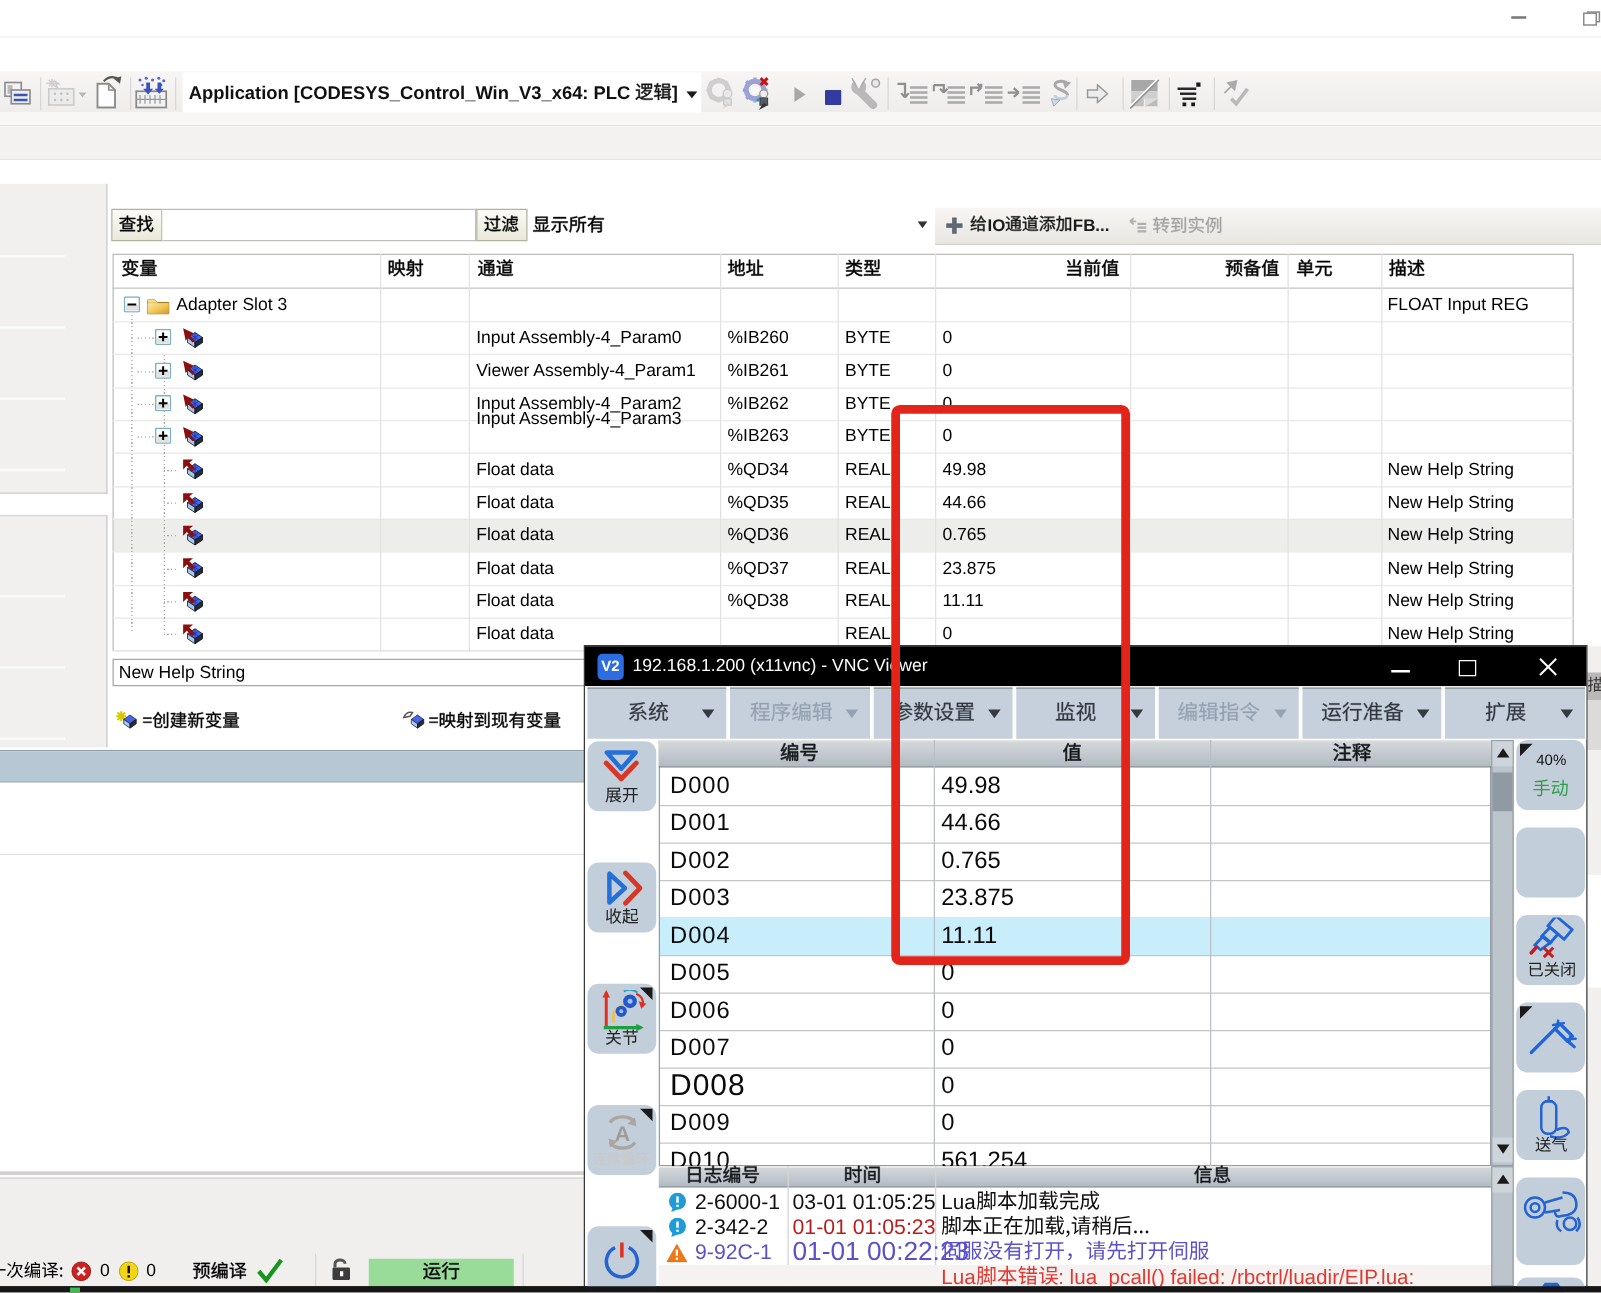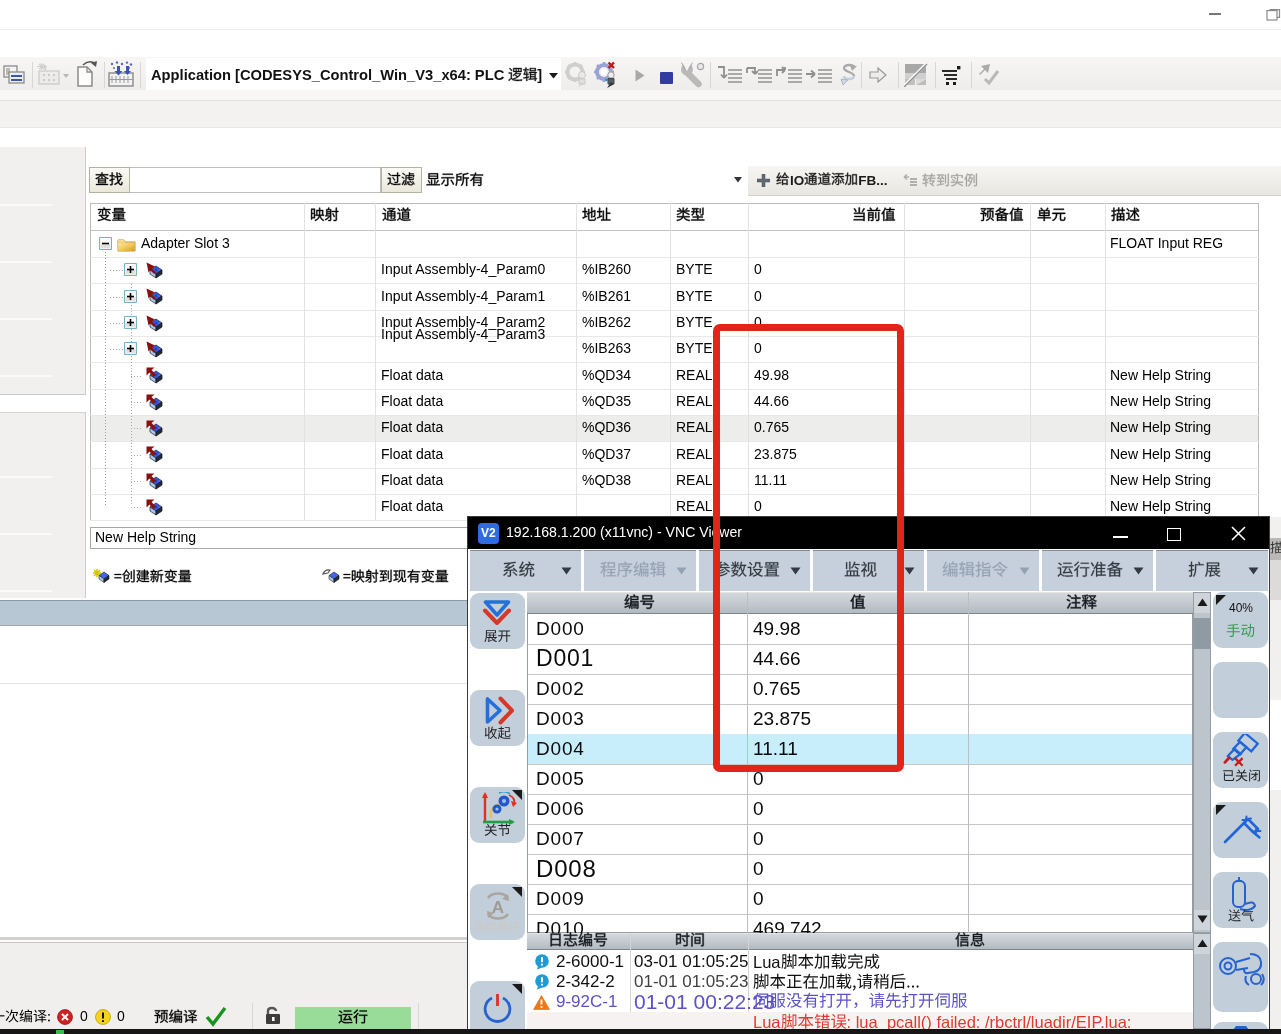--- a/index.html
+++ b/index.html
@@ -392,21 +392,21 @@
   </svg>
 <svg style="position:absolute;left:145px;top:287.325px" width="18" height="18" viewBox="0 0 18 18">
     <g transform="translate(5,5)">
       <path d="M6 0 L12 4 L6 8 L0 4 Z" fill="#4466ee" stroke="#222" stroke-width="0.7"></path>
       <path d="M0 4 L6 8 L6 12 L0 8 Z" fill="#a8c8f0" stroke="#222" stroke-width="0.7"></path>
       <path d="M12 4 L6 8 L6 12 L12 8 Z" fill="#222c38" stroke="#111" stroke-width="0.7"></path>
       <path d="M3 2 L9 6 M6 0 L6 8 M9 2 L3 6" stroke="#1133aa" stroke-width="0.6"></path>
     </g>
     <path d="M1.5 1.5 L10 5.5 L7 7.5 L11 11.5 L9 13 L5.5 9 L3.5 11.5 Z" fill="#8c0f0f"></path>
   </svg>
-<div style="position:absolute;top:287.6px;font-size:14px;color:#000;font-weight:400;font-family:Liberation Sans,sans-serif;line-height:17.5px;white-space:pre;left:381px;">Input Assembly-4_Param1</div>
+<div style="position:absolute;top:287.6px;font-size:14px;color:#000;font-weight:400;font-family:Liberation Sans,sans-serif;line-height:17.5px;white-space:pre;left:381px;">Viewer Assembly-4_Param1</div>
 <div style="position:absolute;top:287.6px;font-size:14px;color:#000;font-weight:400;font-family:Liberation Sans,sans-serif;line-height:17.5px;white-space:pre;left:582px;">%IB261</div>
 <div style="position:absolute;top:287.6px;font-size:14px;color:#000;font-weight:400;font-family:Liberation Sans,sans-serif;line-height:17.5px;white-space:pre;left:676px;">BYTE</div>
 <div style="position:absolute;top:287.6px;font-size:14px;color:#000;font-weight:400;font-family:Liberation Sans,sans-serif;line-height:17.5px;white-space:pre;left:754px;">0</div>
 <svg style="position:absolute;left:123.5px;top:316.15500000000003px" width="13" height="13" viewBox="0 0 13 13">
     <rect x="0.5" y="0.5" width="12" height="12" fill="#fff" stroke="#7ab2c4" stroke-width="1.2" rx="1"></rect>
     <rect x="1.5" y="7" width="10" height="4.5" fill="#e2e1e0"></rect>
     <path d="M3 6.5 L10 6.5" stroke="#000" stroke-width="1.6"></path>
     <path d="M6.5 3 L6.5 10" stroke="#000" stroke-width="1.6"></path>
   </svg>
 <svg style="position:absolute;left:145px;top:313.65500000000003px" width="18" height="18" viewBox="0 0 18 18">
@@ -849,21 +849,21 @@
       <g fill="#14181c" stroke="#14181c" stroke-width="32">
         <path transform="translate(0.0,13.6) scale(0.01550,-0.01550)" d="M94 774C159 743 242 695 284 662L327 724C284 755 200 800 136 828ZM42 497C105 467 187 420 227 388L269 451C227 482 144 526 83 553ZM71 -18 134 -69C194 24 263 150 316 255L262 305C204 191 125 59 71 -18ZM548 819C582 767 617 697 631 653L704 682C689 726 651 793 616 844ZM334 649V578H597V352H372V281H597V23H302V-49H962V23H675V281H902V352H675V578H938V649Z"></path>
         <path transform="translate(15.5,13.6) scale(0.01550,-0.01550)" d="M60 666C89 621 118 560 130 521L184 543C172 581 141 641 112 685ZM381 695C364 651 332 584 308 544L359 527C385 565 414 623 440 676ZM464 788V721H509C543 653 588 593 642 542C570 497 491 462 414 440V479H284V742C340 750 392 761 435 773L395 831C311 806 163 787 41 776C49 761 57 736 60 720C109 723 162 727 215 733V479H50V414H202C162 314 94 200 32 140C44 121 62 88 69 66C120 123 174 216 215 309V-81H284V325C322 281 366 227 386 199L434 251C412 276 318 374 284 404V414H414V437C427 422 444 396 452 379C534 407 619 446 695 497C765 444 846 404 935 378C944 397 962 426 976 441C894 461 817 494 752 538C831 600 899 677 942 767L897 791L884 788ZM839 721C802 668 753 620 696 579C647 620 606 668 575 721ZM656 409V320H474V252H656V149H434V82H656V-81H731V82H951V149H731V252H909V320H731V409Z"></path>
       </g>
     </svg>
   </div>
 <div style="position:absolute;left:528.0px;top:643.5px;width:664.0px;height:1.0px;background:#c6c6c6"></div>
 <div style="position:absolute;top:617.1px;font-size:19px;color:#0a0a0a;font-weight:400;font-family:Liberation Sans,sans-serif;line-height:23.8px;white-space:pre;left:536px;letter-spacing:0.8px;">D000</div>
 <div style="position:absolute;top:617.1px;font-size:19px;color:#0a0a0a;font-weight:400;font-family:Liberation Sans,sans-serif;line-height:23.8px;white-space:pre;left:753px;">49.98</div>
 <div style="position:absolute;left:528.0px;top:673.5px;width:664.0px;height:1.0px;background:#c6c6c6"></div>
-<div style="position:absolute;top:647.1px;font-size:23px;color:#0a0a0a;font-weight:400;font-family:Liberation Sans,sans-serif;line-height:23.8px;white-space:pre;left:536px;letter-spacing:0.8px;">D001</div>
+<div style="position:absolute;top:647.1px;font-size:19px;color:#0a0a0a;font-weight:400;font-family:Liberation Sans,sans-serif;line-height:23.8px;white-space:pre;left:536px;letter-spacing:0.8px;">D001</div>
 <div style="position:absolute;top:647.1px;font-size:19px;color:#0a0a0a;font-weight:400;font-family:Liberation Sans,sans-serif;line-height:23.8px;white-space:pre;left:753px;">44.66</div>
 <div style="position:absolute;left:528.0px;top:703.5px;width:664.0px;height:1.0px;background:#c6c6c6"></div>
 <div style="position:absolute;top:677.1px;font-size:19px;color:#0a0a0a;font-weight:400;font-family:Liberation Sans,sans-serif;line-height:23.8px;white-space:pre;left:536px;letter-spacing:0.8px;">D002</div>
 <div style="position:absolute;top:677.1px;font-size:19px;color:#0a0a0a;font-weight:400;font-family:Liberation Sans,sans-serif;line-height:23.8px;white-space:pre;left:753px;">0.765</div>
 <div style="position:absolute;left:528.0px;top:733.5px;width:664.0px;height:1.0px;background:#c6c6c6"></div>
 <div style="position:absolute;top:707.1px;font-size:19px;color:#0a0a0a;font-weight:400;font-family:Liberation Sans,sans-serif;line-height:23.8px;white-space:pre;left:536px;letter-spacing:0.8px;">D003</div>
 <div style="position:absolute;top:707.1px;font-size:19px;color:#0a0a0a;font-weight:400;font-family:Liberation Sans,sans-serif;line-height:23.8px;white-space:pre;left:753px;">23.875</div>
 <div style="position:absolute;left:528.0px;top:733.5px;width:664.0px;height:30.0px;background:#c8eefb"></div>
 <div style="position:absolute;left:528.0px;top:763.5px;width:664.0px;height:1.0px;background:#c6c6c6"></div>
 <div style="position:absolute;top:737.1px;font-size:19px;color:#0a0a0a;font-weight:400;font-family:Liberation Sans,sans-serif;line-height:23.8px;white-space:pre;left:536px;letter-spacing:0.8px;">D004</div>
@@ -878,21 +878,21 @@
 <div style="position:absolute;top:827.1px;font-size:19px;color:#0a0a0a;font-weight:400;font-family:Liberation Sans,sans-serif;line-height:23.8px;white-space:pre;left:536px;letter-spacing:0.8px;">D007</div>
 <div style="position:absolute;top:827.1px;font-size:19px;color:#0a0a0a;font-weight:400;font-family:Liberation Sans,sans-serif;line-height:23.8px;white-space:pre;left:753px;">0</div>
 <div style="position:absolute;left:528.0px;top:883.5px;width:664.0px;height:1.0px;background:#c6c6c6"></div>
 <div style="position:absolute;top:857.1px;font-size:24px;color:#0a0a0a;font-weight:400;font-family:Liberation Sans,sans-serif;line-height:23.8px;white-space:pre;left:536px;letter-spacing:0.8px;">D008</div>
 <div style="position:absolute;top:857.1px;font-size:19px;color:#0a0a0a;font-weight:400;font-family:Liberation Sans,sans-serif;line-height:23.8px;white-space:pre;left:753px;">0</div>
 <div style="position:absolute;left:528.0px;top:913.5px;width:664.0px;height:1.0px;background:#c6c6c6"></div>
 <div style="position:absolute;top:887.1px;font-size:19px;color:#0a0a0a;font-weight:400;font-family:Liberation Sans,sans-serif;line-height:23.8px;white-space:pre;left:536px;letter-spacing:0.8px;">D009</div>
 <div style="position:absolute;top:887.1px;font-size:19px;color:#0a0a0a;font-weight:400;font-family:Liberation Sans,sans-serif;line-height:23.8px;white-space:pre;left:753px;">0</div>
 <div style="position:absolute;left:528.0px;top:943.5px;width:664.0px;height:1.0px;background:#c6c6c6"></div>
 <div style="position:absolute;top:917.1px;font-size:19px;color:#0a0a0a;font-weight:400;font-family:Liberation Sans,sans-serif;line-height:23.8px;white-space:pre;left:536px;letter-spacing:0.8px;text-align:center;">D010</div>
-<div style="position:absolute;top:917.1px;font-size:19px;color:#0a0a0a;font-weight:400;font-family:Liberation Sans,sans-serif;line-height:23.8px;white-space:pre;left:753px;">469.742</div>
+<div style="position:absolute;top:917.1px;font-size:19px;color:#0a0a0a;font-weight:400;font-family:Liberation Sans,sans-serif;line-height:23.8px;white-space:pre;left:753px;">561.254</div>
 <div style="position:absolute;left:747.0px;top:592.0px;width:1.0px;height:341.0px;background:#b9bfc5"></div>
 <div style="position:absolute;left:968.0px;top:592.0px;width:1.0px;height:341.0px;background:#b9bfc5"></div>
 <div style="position:absolute;left:1193.0px;top:592.0px;width:18.0px;height:341.0px;background:#bcc5cc;border:1px solid #959ca3"></div>
 <div style="position:absolute;left:1194.0px;top:593.0px;width:16.0px;height:20.0px;background:#cdd4da"></div>
 <svg style="position:absolute;left:1197px;top:598px" width="11" height="9" viewBox="0 0 11 9">
     <path d="M0.5 8 L10.5 8 L5.5 0.5 Z" fill="#1a1a1a"></path>
   </svg>
 <div style="position:absolute;left:1194.0px;top:618.0px;width:16.0px;height:31.0px;background:#909aa3"></div>
 <div style="position:absolute;left:1194.0px;top:910.0px;width:16.0px;height:20.0px;background:#cdd4da"></div>
 <svg style="position:absolute;left:1197px;top:915px" width="11" height="9" viewBox="0 0 11 9">
@@ -944,21 +944,21 @@
           <path transform="translate(66.0,14.5) scale(0.01650,-0.01650)" d="M227 546V477H771V546ZM56 360V290H325C313 112 272 25 44 -19C58 -34 78 -62 84 -81C334 -28 387 81 402 290H578V39C578 -41 601 -64 694 -64C713 -64 827 -64 847 -64C927 -64 948 -29 957 108C937 114 905 126 888 138C885 23 879 5 841 5C815 5 721 5 701 5C660 5 653 10 653 39V290H943V360ZM421 827C439 796 458 758 471 725H82V503H157V653H838V503H916V725H560C546 762 520 812 496 849Z"></path>
           <path transform="translate(82.5,14.5) scale(0.01650,-0.01650)" d="M544 839C544 782 546 725 549 670H128V389C128 259 119 86 36 -37C54 -46 86 -72 99 -87C191 45 206 247 206 388V395H389C385 223 380 159 367 144C359 135 350 133 335 133C318 133 275 133 229 138C241 119 249 89 250 68C299 65 345 65 371 67C398 70 415 77 431 96C452 123 457 208 462 433C462 443 463 465 463 465H206V597H554C566 435 590 287 628 172C562 96 485 34 396 -13C412 -28 439 -59 451 -75C528 -29 597 26 658 92C704 -11 764 -73 841 -73C918 -73 946 -23 959 148C939 155 911 172 894 189C888 56 876 4 847 4C796 4 751 61 714 159C788 255 847 369 890 500L815 519C783 418 740 327 686 247C660 344 641 463 630 597H951V670H626C623 725 622 781 622 839ZM671 790C735 757 812 706 850 670L897 722C858 756 779 805 716 836Z"></path>
         </g>
       </svg></span></div>
 <svg style="position:absolute;left:534px;top:974px" width="16" height="16" viewBox="0 0 16 16">
     <circle cx="8" cy="7" r="6.8" fill="#1f9cd8"></circle>
     <path d="M4 12 L3 15.5 L8 13.5 Z" fill="#1f9cd8"></path>
     <path d="M8 3.2 L8 8.2 M8 9.8 L8 11.4" stroke="#fff" stroke-width="2"></path>
   </svg>
 <div style="position:absolute;top:971.4px;font-size:17px;color:#101010;font-weight:400;font-family:Liberation Sans,sans-serif;line-height:21.2px;white-space:pre;left:556px;">2-342-2</div>
-<div style="position:absolute;top:971.4px;font-size:17px;color:#404040;font-weight:400;font-family:Liberation Sans,sans-serif;line-height:21.2px;white-space:pre;left:634px;">01-01 01:05:23</div>
+<div style="position:absolute;top:971.4px;font-size:17px;color:#b91c1c;font-weight:400;font-family:Liberation Sans,sans-serif;line-height:21.2px;white-space:pre;left:634px;">01-01 01:05:23</div>
 <div style="position:absolute;left:753px;top:971.7px;height:20.6px;line-height:20.6px;font-size:16.5px;color:#101010;font-weight:400;font-family:&quot;Liberation Sans&quot;, sans-serif;white-space:pre"><span style="display:inline-block;vertical-align:middle;margin-top:-2.0px;width:167px;height:19px"><svg width="167" height="19" viewBox="0 0 167 19" style="overflow:visible">
         <g fill="#101010">
           <path transform="translate(0.0,14.5) scale(0.01650,-0.01650)" d="M86 803V442C86 296 82 94 29 -49C44 -54 72 -69 84 -79C119 17 135 142 142 260H261V9C261 -3 257 -6 247 -6C236 -7 205 -7 168 -6C177 -24 185 -55 187 -72C241 -72 274 -70 295 -59C317 -47 323 -26 323 8V803ZM147 735H261V569H147ZM147 501H261V330H145L147 443ZM694 782V-80H760V711H866V172C866 161 863 158 854 158C844 157 814 157 778 158C788 139 798 107 800 88C848 88 881 90 904 102C926 114 932 136 932 170V782ZM375 26 376 27C393 37 423 45 599 77C604 54 608 34 610 16L665 36C656 102 625 213 591 298L540 283C557 238 573 185 586 135L439 111C472 187 503 284 524 375H661V447H541V603H644V674H541V835H477V674H371V603H477V447H352V375H456C437 275 403 176 392 148C379 115 367 92 353 89C361 72 372 40 375 26Z"></path>
           <path transform="translate(16.5,14.5) scale(0.01650,-0.01650)" d="M460 839V629H65V553H367C294 383 170 221 37 140C55 125 80 98 92 79C237 178 366 357 444 553H460V183H226V107H460V-80H539V107H772V183H539V553H553C629 357 758 177 906 81C920 102 946 131 965 146C826 226 700 384 628 553H937V629H539V839Z"></path>
           <path transform="translate(33.0,14.5) scale(0.01650,-0.01650)" d="M188 510V38H52V-35H950V38H565V353H878V426H565V693H917V767H90V693H486V38H265V510Z"></path>
           <path transform="translate(49.5,14.5) scale(0.01650,-0.01650)" d="M391 840C377 789 359 736 338 685H63V613H305C241 485 153 366 38 286C50 269 69 237 77 217C119 247 158 281 193 318V-76H268V407C315 471 356 541 390 613H939V685H421C439 730 455 776 469 821ZM598 561V368H373V298H598V14H333V-56H938V14H673V298H900V368H673V561Z"></path>
           <path transform="translate(66.0,14.5) scale(0.01650,-0.01650)" d="M572 716V-65H644V9H838V-57H913V716ZM644 81V643H838V81ZM195 827 194 650H53V577H192C185 325 154 103 28 -29C47 -41 74 -64 86 -81C221 66 256 306 265 577H417C409 192 400 55 379 26C370 13 360 9 345 10C327 10 284 10 237 14C250 -7 257 -39 259 -61C304 -64 350 -65 378 -61C407 -57 426 -48 444 -22C475 21 482 167 490 612C490 623 490 650 490 650H267L269 827Z"></path>
           <path transform="translate(82.5,14.5) scale(0.01650,-0.01650)" d="M736 784C782 745 835 690 858 653L915 693C890 730 836 783 790 819ZM839 501C813 406 776 314 729 231C710 319 697 428 689 553H951V614H686C683 685 682 760 683 839H609C609 762 611 686 614 614H368V700H545V760H368V841H296V760H105V700H296V614H54V553H617C627 394 646 253 676 145C627 75 571 15 507 -31C525 -44 547 -66 560 -82C613 -41 661 9 704 64C741 -22 791 -72 856 -72C926 -72 951 -26 963 124C945 131 919 146 904 163C898 46 888 1 863 1C820 1 783 50 755 136C820 239 870 357 906 481ZM65 92 73 22 333 49V-76H403V56L585 75V137L403 120V214H562V279H403V360H333V279H194C216 312 237 350 258 391H583V453H288C300 479 311 505 321 531L247 551C237 518 224 484 211 453H69V391H183C166 357 152 331 144 319C128 292 113 272 98 269C107 250 117 215 121 200C130 208 160 214 202 214H333V114Z"></path>
           <path transform="translate(99.0,14.5) scale(0.01650,-0.01650)" d="M75 -190C165 -152 221 -77 221 19C221 86 192 126 144 126C107 126 75 102 75 62C75 22 106 -2 142 -2L153 -1C152 -61 115 -109 53 -136Z"></path>
           <path transform="translate(103.6,14.5) scale(0.01650,-0.01650)" d="M107 772C159 725 225 659 256 617L307 670C276 711 208 773 155 818ZM42 526V454H192V88C192 44 162 14 144 2C157 -13 177 -44 184 -62C198 -41 224 -20 393 110C385 125 373 154 368 174L264 96V526ZM494 212H808V130H494ZM494 265V342H808V265ZM614 840V762H382V704H614V640H407V585H614V516H352V458H960V516H688V585H899V640H688V704H929V762H688V840ZM424 400V-79H494V75H808V5C808 -7 803 -11 790 -12C776 -13 728 -13 677 -11C687 -29 696 -57 699 -76C770 -76 816 -76 843 -64C872 -53 880 -33 880 4V400Z"></path>

